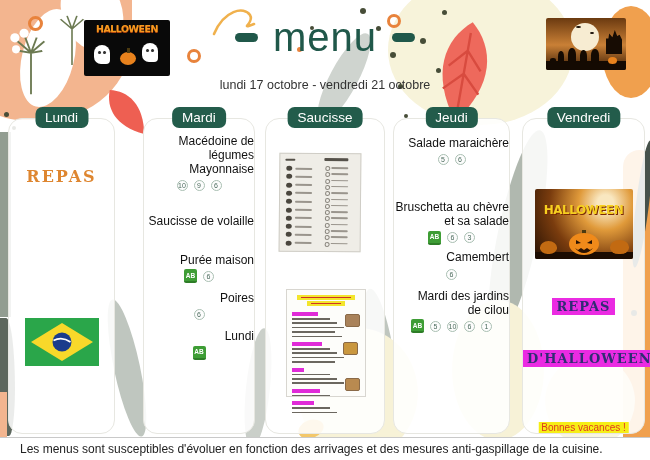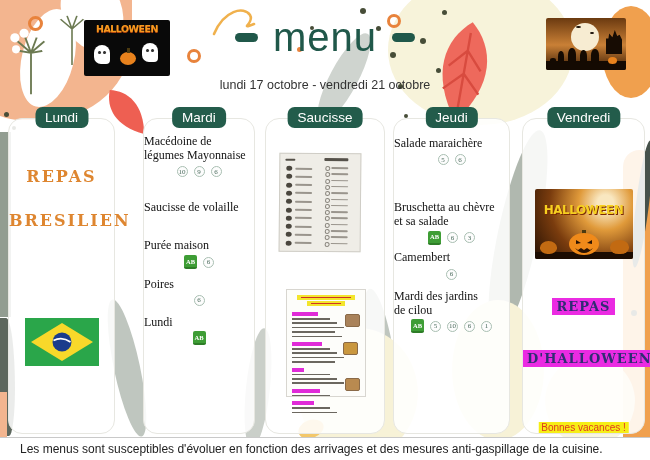--- a/index.html
+++ b/index.html
@@ -41,21 +41,21 @@
   .castle{position:absolute;right:4px;top:12px;width:16px;height:24px;background:#170c03;
       clip-path:polygon(0 100%,0 35%,15% 35%,20% 15%,40% 30%,55% 0,70% 25%,85% 20%,100% 40%,100% 100%);}
   .ground{position:absolute;left:0;bottom:0;width:100%;height:9px;background:#140a02;}
   .fig{position:absolute;background:#140a02;border-radius:45% 45% 20% 20%;}
   
   .card{position:absolute;top:118px;height:314px;background:rgba(255,255,255,0.88);
         border:1px solid #e7e7e1;border-radius:14px;z-index:2;}
   .pill{position:absolute;top:-12px;left:50%;transform:translateX(-50%);background:#235c4b;color:#fff;
         font-size:13.5px;padding:3px 10px;border-radius:7px;white-space:nowrap;z-index:3;}
   .items{padding-top:15px;}
-  .menu-item{text-align:left;font-family:Liberation Serif, serif;}
+  .menu-item{text-align:right;}
   .item-name{font-size:12px;color:#111;line-height:1.18;white-space:pre-line;}
   .item-tags{display:flex;justify-content:center;align-items:center;gap:6px;margin-top:3px;height:13px;}
   .allergen{display:inline-flex;align-items:center;justify-content:center;width:11px;height:11px;border:1px solid #a9bfb2;
         border-radius:50%;font-size:7px;color:#4a6a5c;background:#fdfdfd;box-sizing:border-box;}
   .ab-badge{display:inline-flex;align-items:center;justify-content:center;width:13px;height:12px;background:#3e9d35;
         border-bottom:2px solid #2e7d27;color:#fff;font-size:6.5px;font-weight:bold;border-radius:2px;}
   .col-mardi .menu-item:nth-child(1){margin-bottom:22px;}
   .col-mardi .menu-item:nth-child(2){margin-bottom:24px;}
   .col-mardi .menu-item:nth-child(3){margin-bottom:8px;}
   .col-mardi .menu-item:nth-child(4){margin-bottom:8px;}
@@ -195,21 +195,20 @@
   <div class="fig" style="left:45px;bottom:7px;width:8px;height:14px;"></div>
   <div class="fig" style="left:4px;bottom:7px;width:6px;height:5px;"></div>
   <div style="position:absolute;left:62px;bottom:6px;width:9px;height:7px;background:#e8821d;border-radius:50%;"></div>
   <div class="fig" style="left:30px;top:8px;width:5px;height:2px;border-radius:50%;"></div>
   <div class="fig" style="left:44px;top:14px;width:4px;height:2px;border-radius:50%;"></div>
 </div>
 
 <div class="card" style="left:8px;width:105px;">
   <div class="pill">Lundi</div>
   <div class="stencil" style="top:48px;">REPAS</div>
-  <div class="stencil" style="top:92px;">BRESILIEN</div>
   <svg class="flag" width="74" height="48" viewBox="0 0 74 48">
     <rect width="74" height="48" fill="#2aa64a"></rect>
     <polygon points="37,5 68,24 37,43 6,24" fill="#f8d82a"></polygon>
     <circle cx="37" cy="24" r="9.5" fill="#1a3c8c"></circle>
     <path d="M28.5 22.5 q8.5 -4.5 17 1.5" stroke="#fff" stroke-width="1.7" fill="none"></path>
   </svg>
 </div>
 
 <div class="card col-mardi" style="left:143px;width:110px;">
   <div class="pill">Mardi</div>

